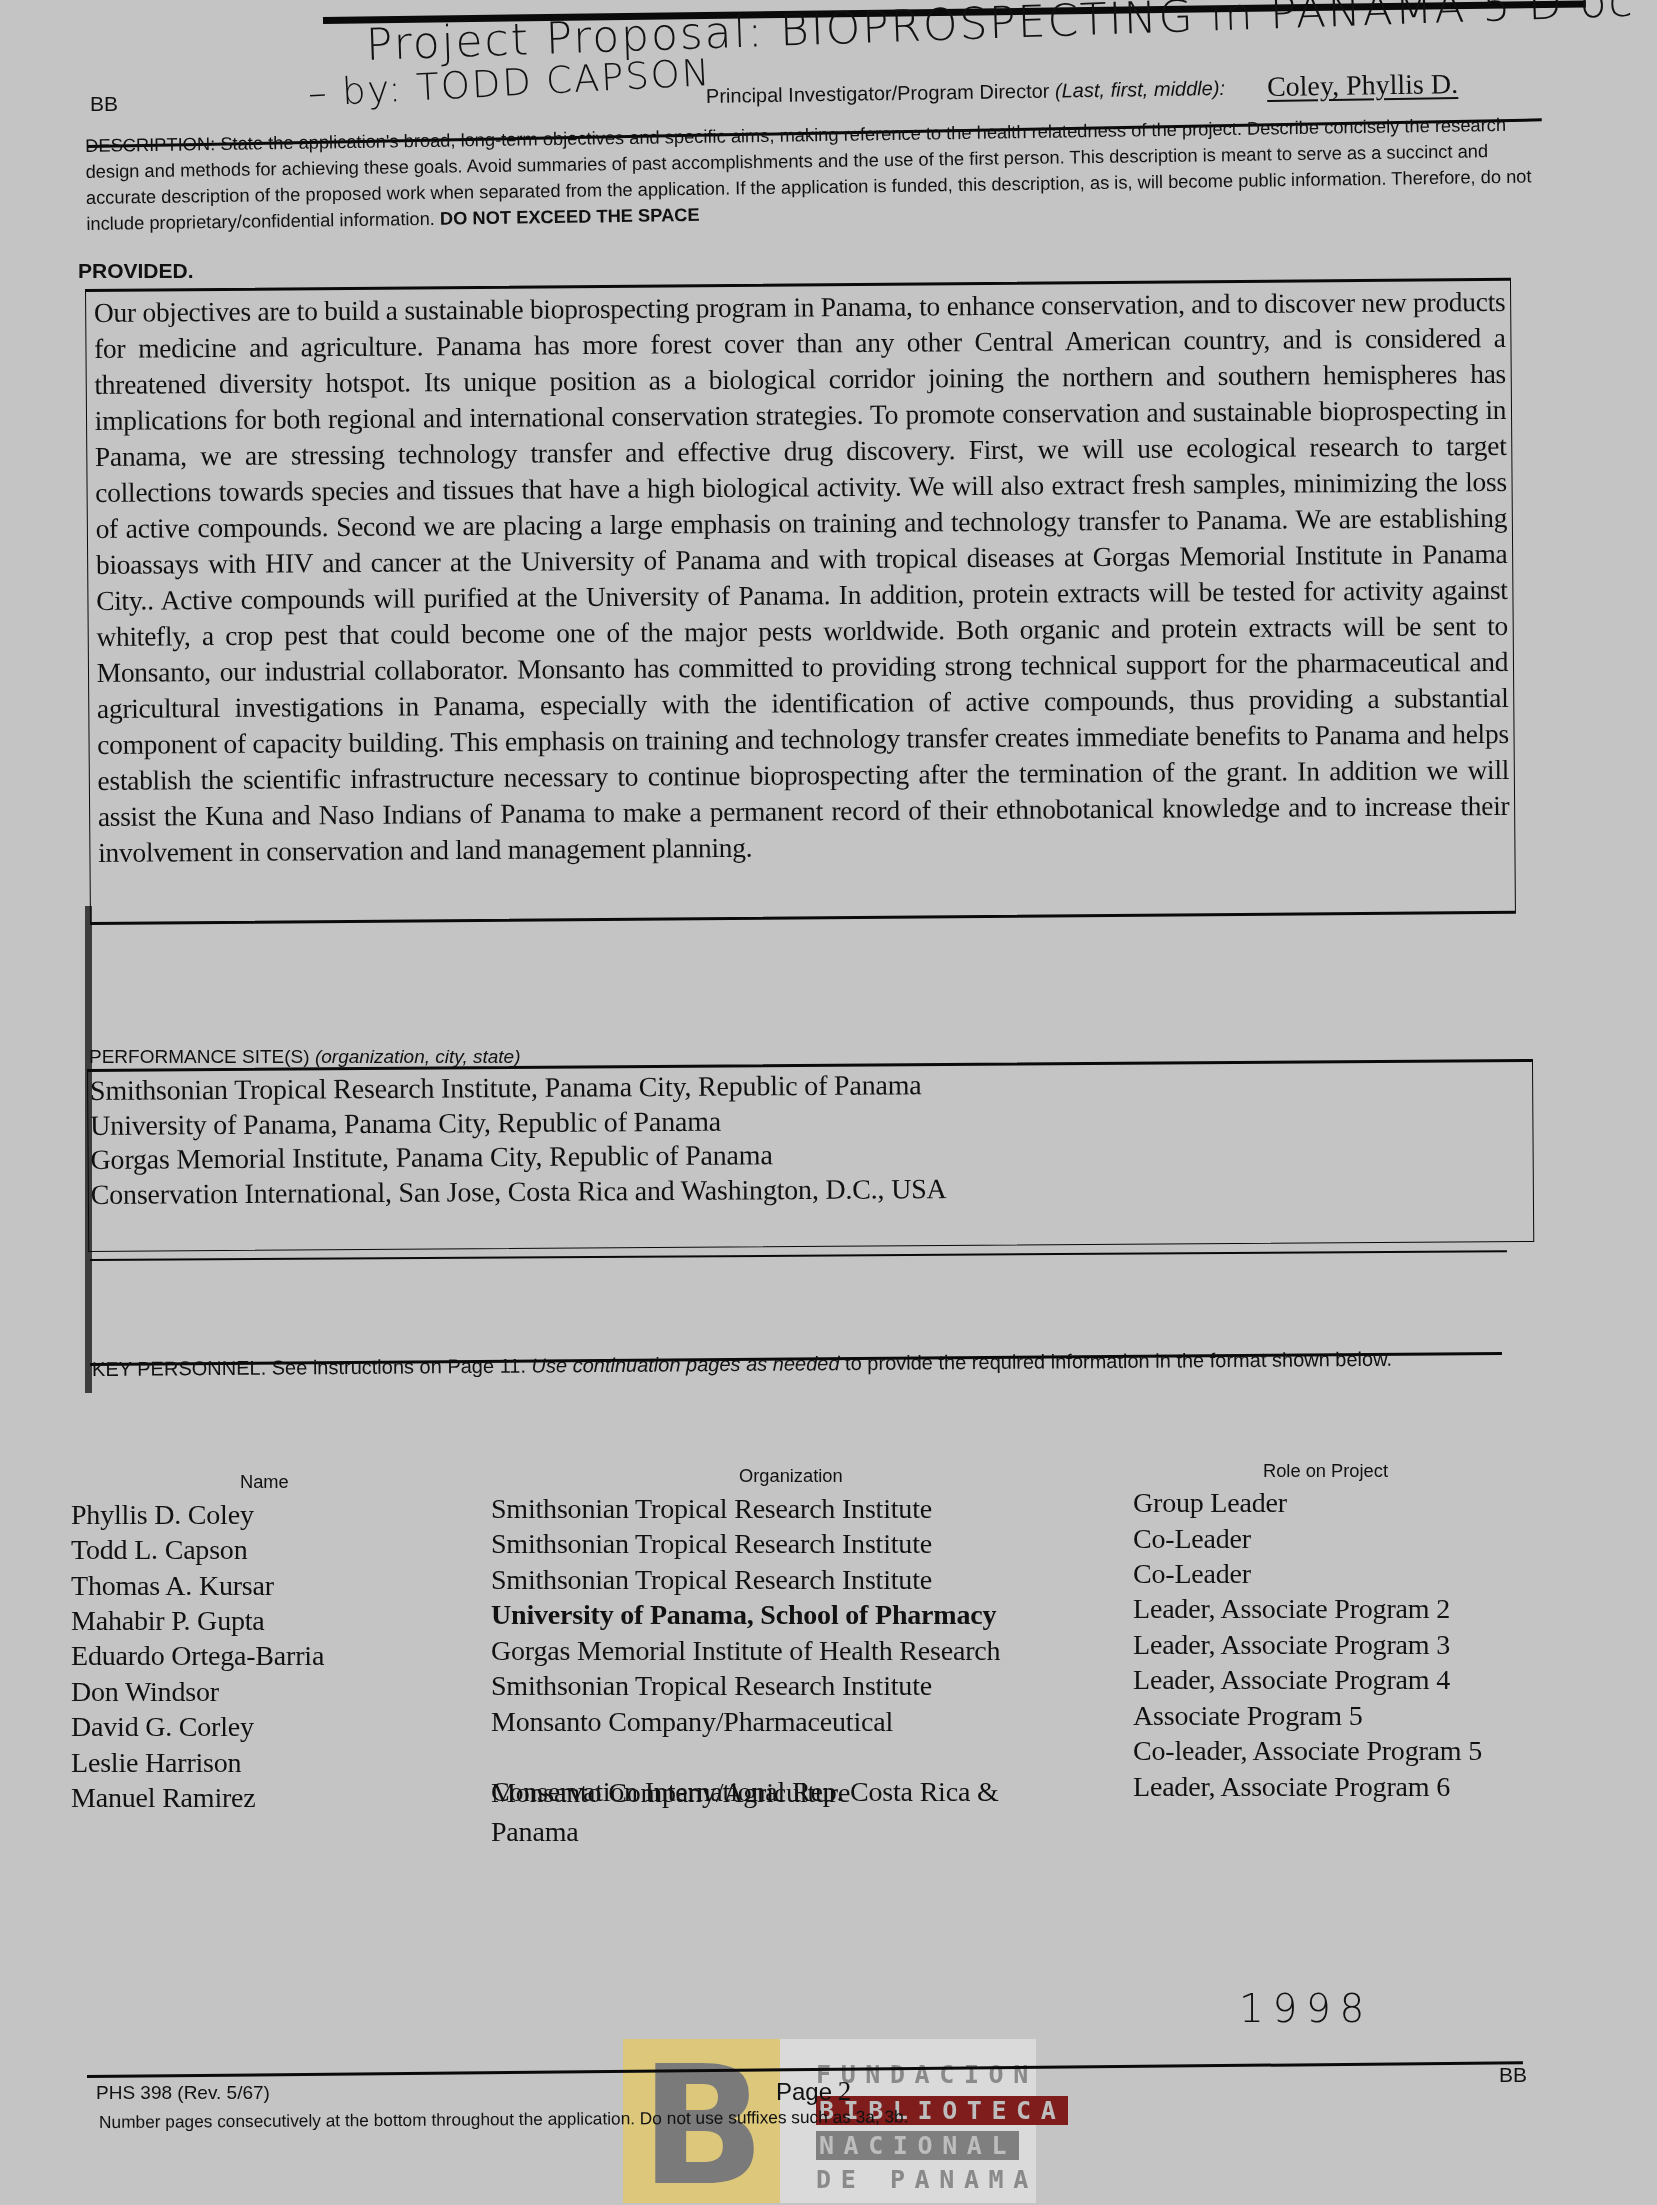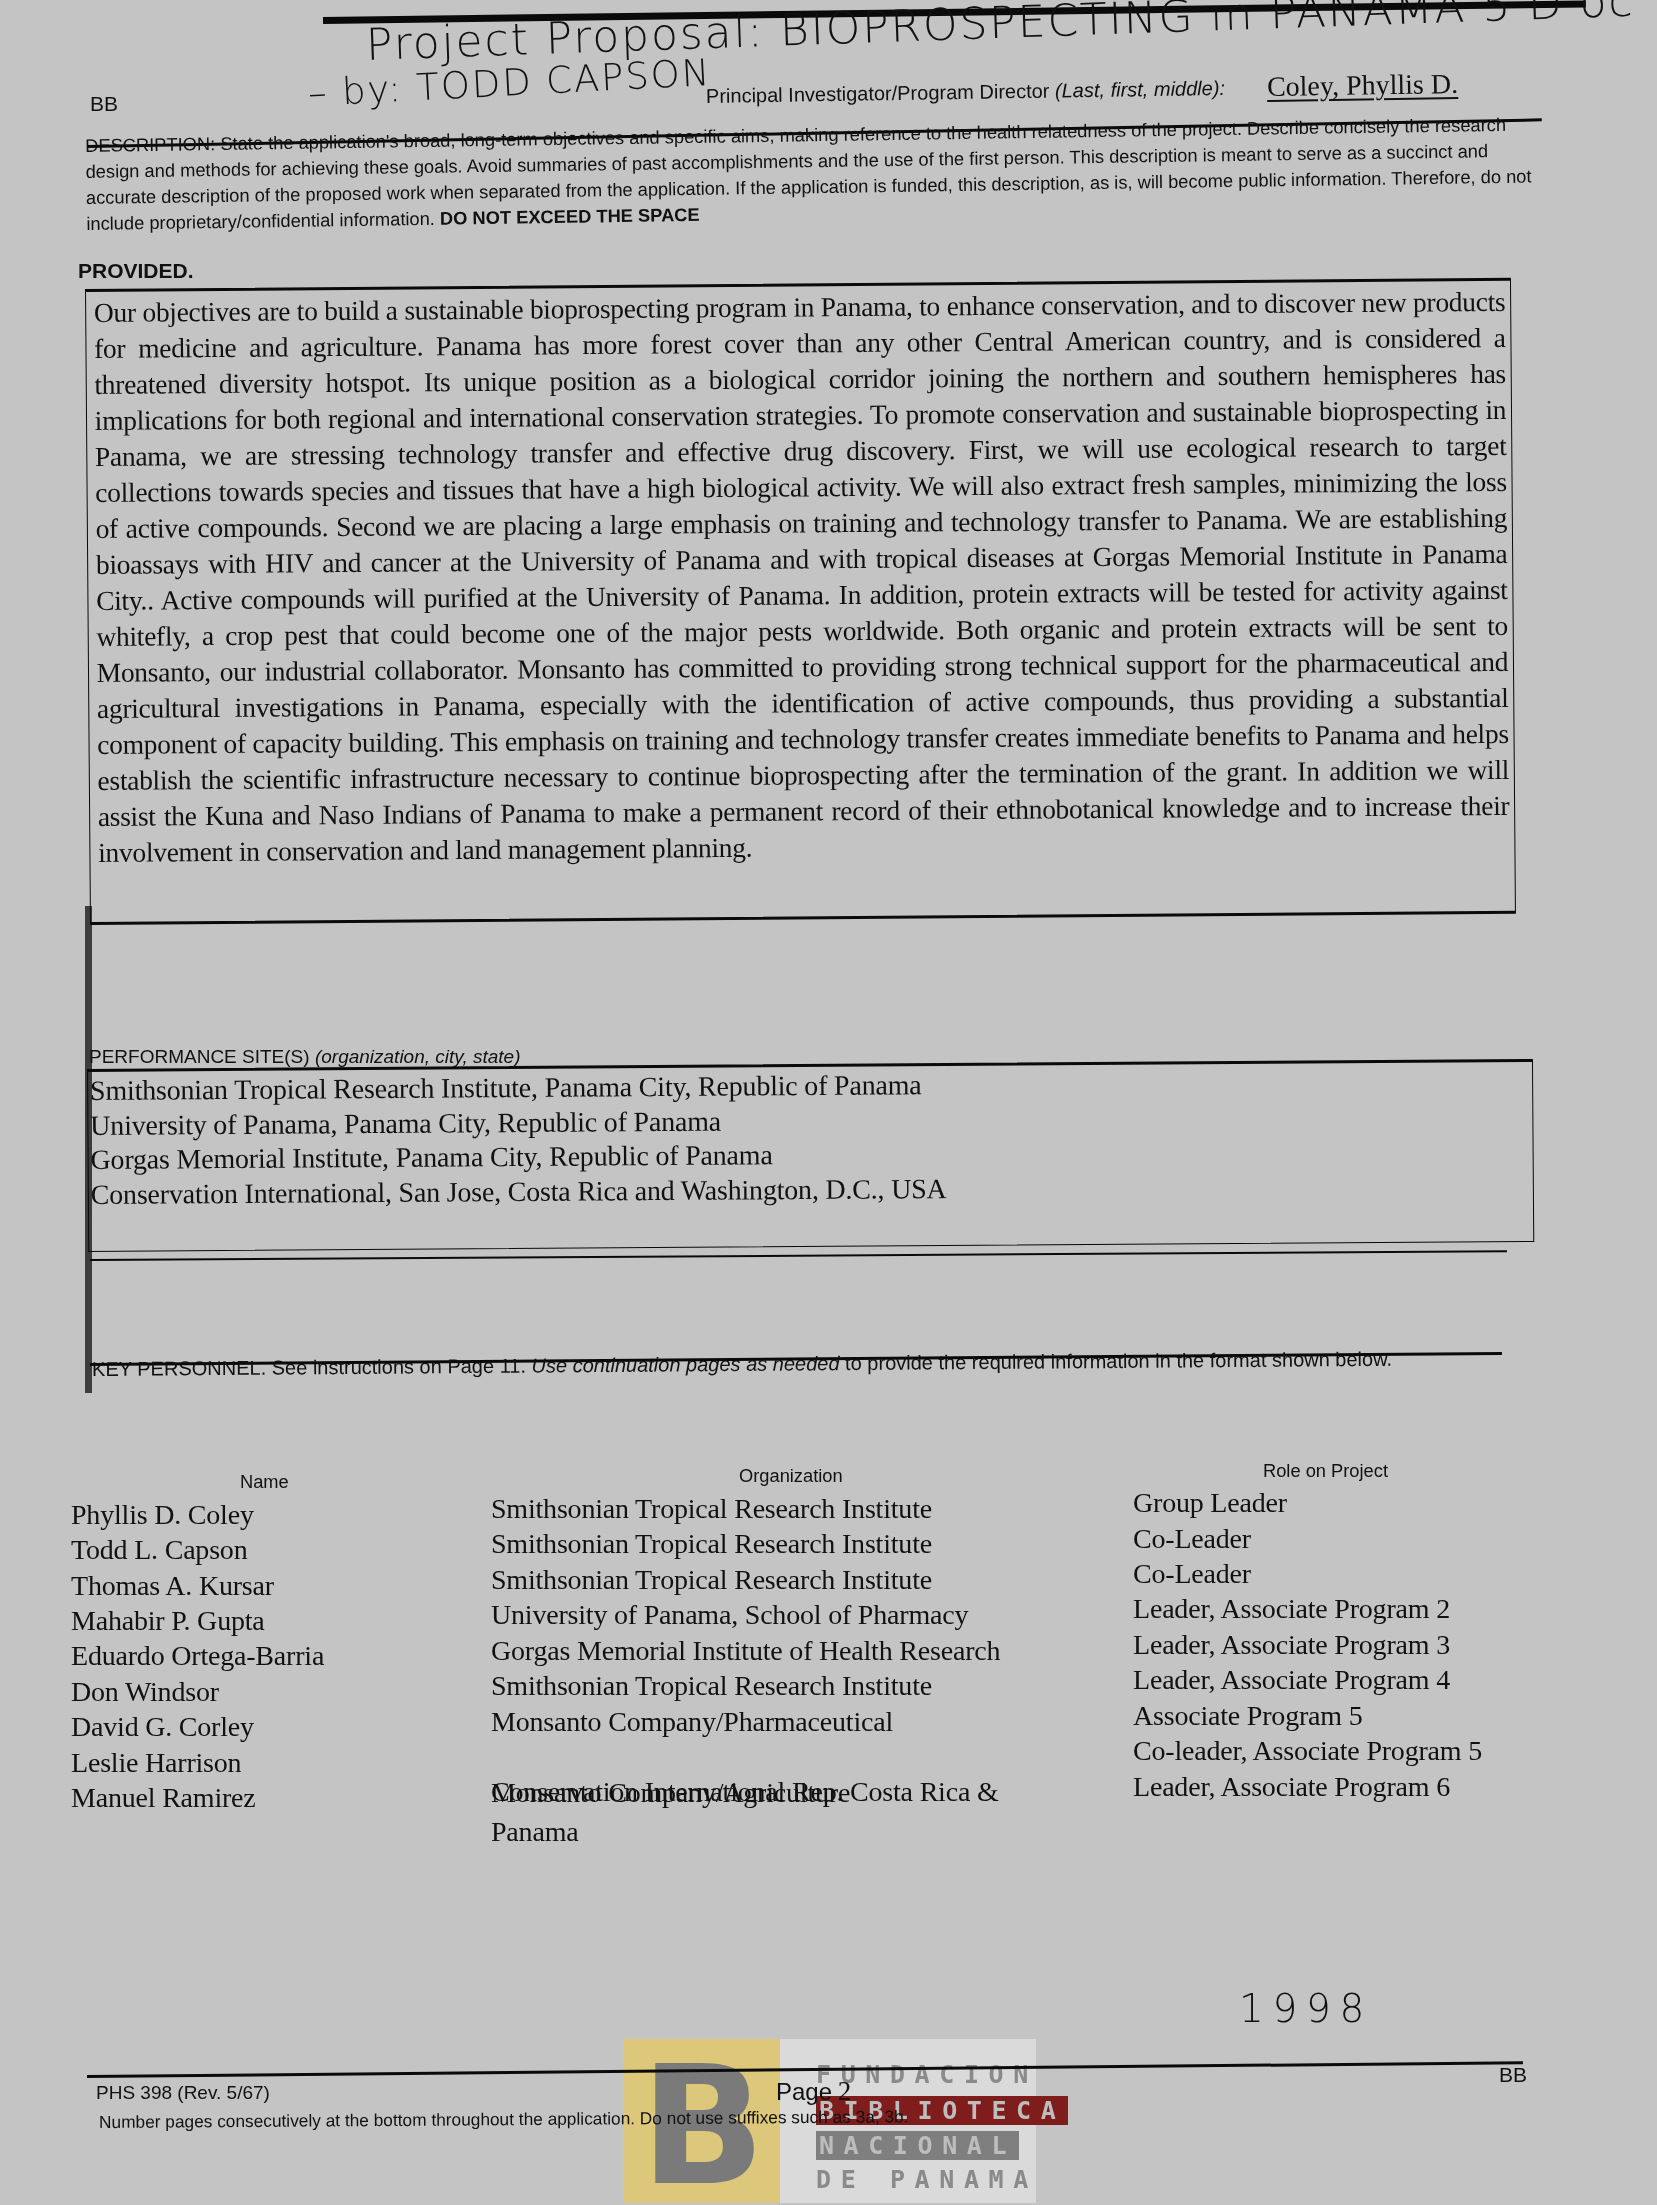--- a/index.html
+++ b/index.html
@@ -121,21 +121,21 @@
         <div class="kp-cell" style="left: 491px; top: 1528px;">Smithsonian Tropical Research Institute</div>
         <div class="kp-cell" style="left: 1133px; top: 1523px;">Co-Leader</div>
       </div>
       <div>
         <div class="kp-cell" style="left: 71px; top: 1570px;">Thomas A. Kursar</div>
         <div class="kp-cell" style="left: 491px; top: 1564px;">Smithsonian Tropical Research Institute</div>
         <div class="kp-cell" style="left: 1133px; top: 1558px;">Co-Leader</div>
       </div>
       <div>
         <div class="kp-cell" style="left: 71px; top: 1605px;">Mahabir P. Gupta</div>
-        <div class="kp-cell" style="left: 491px; top: 1599px;">University of Panama, School of Pharmacy</div>
+        <div class="kp-cell" style="left: 491px; top: 1599px; font-weight: bold;">University of Panama, School of Pharmacy</div>
         <div class="kp-cell" style="left: 1133px; top: 1593px;">Leader, Associate Program 2</div>
       </div>
       <div>
         <div class="kp-cell" style="left: 71px; top: 1640px;">Eduardo Ortega-Barria</div>
         <div class="kp-cell" style="left: 491px; top: 1635px;">Gorgas Memorial Institute of Health Research</div>
         <div class="kp-cell" style="left: 1133px; top: 1629px;">Leader, Associate Program  3</div>
       </div>
       <div>
         <div class="kp-cell" style="left: 71px; top: 1676px;">Don Windsor</div>
         <div class="kp-cell" style="left: 491px; top: 1670px;">Smithsonian Tropical Research Institute</div>

